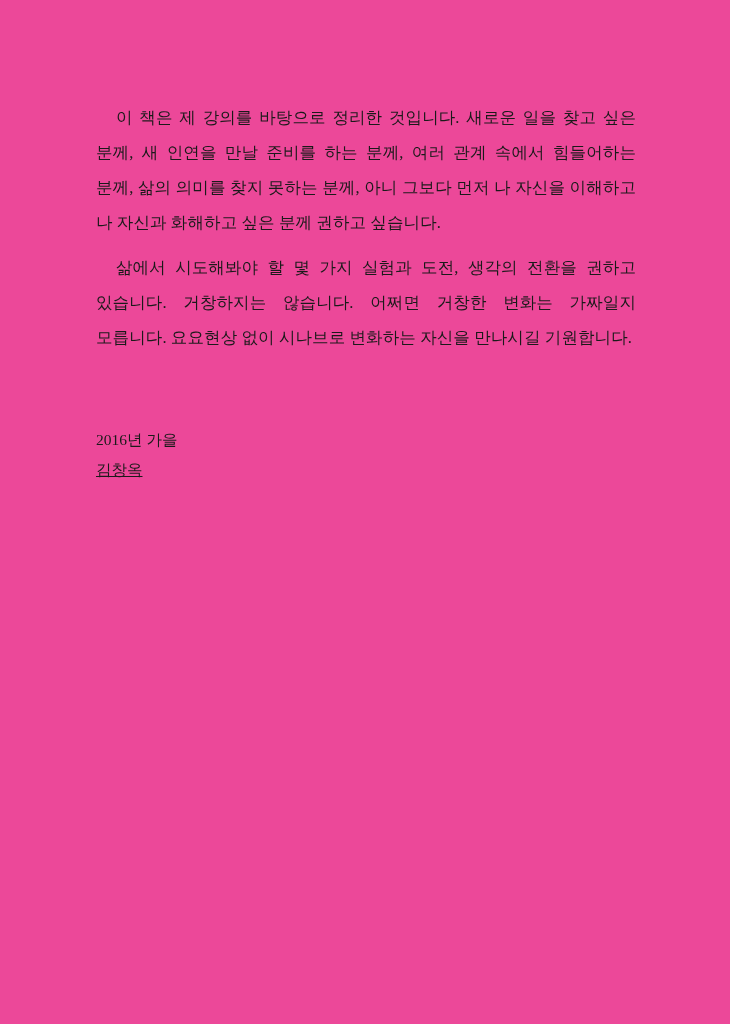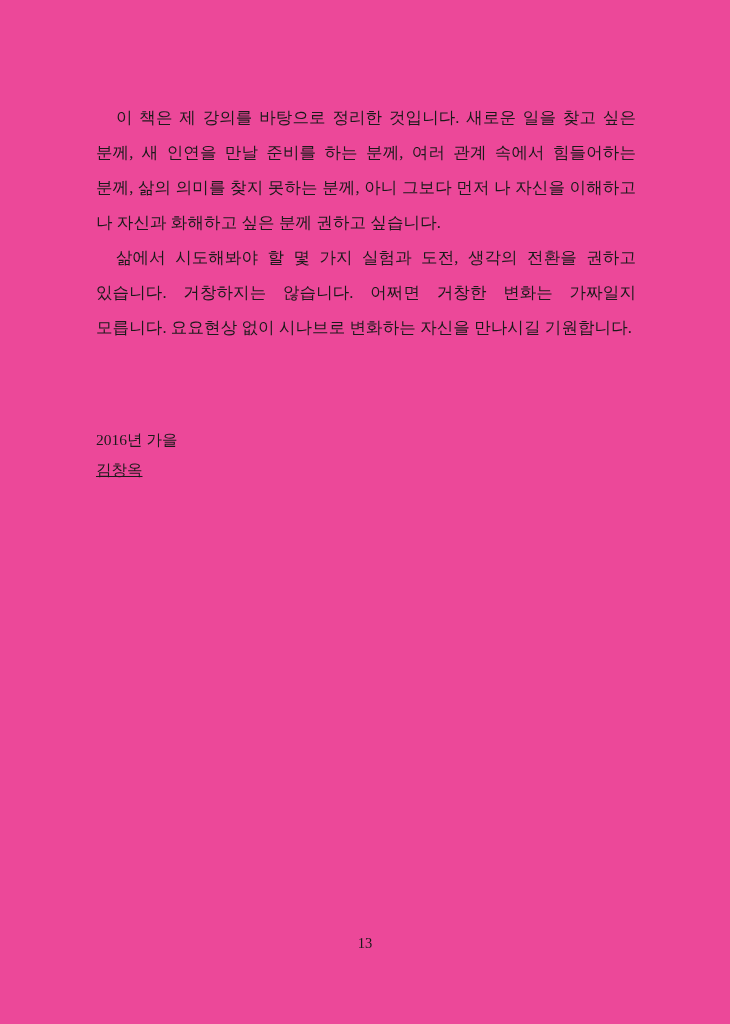--- a/index.html
+++ b/index.html
@@ -37,21 +37,21 @@
     line-height: 35px;
     text-align: justify;
     text-justify: inter-character;
     text-indent: 20px;
     margin: 0 0 0 0;
     letter-spacing: 0.1px;
     word-break: keep-all;
   }
 
   .para + .para {
-    margin-top: 0px;
+    margin-top: 10px;
   }
 
   .signature {
     position: absolute;
     top: 425px;
     left: 96px;
     width: 540px;
     text-align: left;
     font-size: 15.5px;
     line-height: 30px;
@@ -85,15 +85,14 @@
   <div class="content">
     <p class="para">이 책은 제 강의를 바탕으로 정리한 것입니다. 새로운 일을 찾고 싶은 분께, 새 인연을 만날 준비를 하는 분께, 여러 관계 속에서 힘들어하는 분께, 삶의 의미를 찾지 못하는 분께, 아니 그보다 먼저 나 자신을 이해하고 나 자신과 화해하고 싶은 분께 권하고 싶습니다.</p>
     <p class="para">삶에서 시도해봐야 할 몇 가지 실험과 도전, 생각의 전환을 권하고 있습니다. 거창하지는 않습니다. 어쩌면 거창한 변화는 가짜일지 모릅니다. 요요현상 없이 시나브로 변화하는 자신을 만나시길 기원합니다.</p>
   </div>
 
   <div class="signature">
     <span class="line date">2016년 가을</span>
     <span class="line name">김창옥</span>
   </div>
 
-  <div class="page-number">13</div>
 
 </div>
 
 </body></html>

